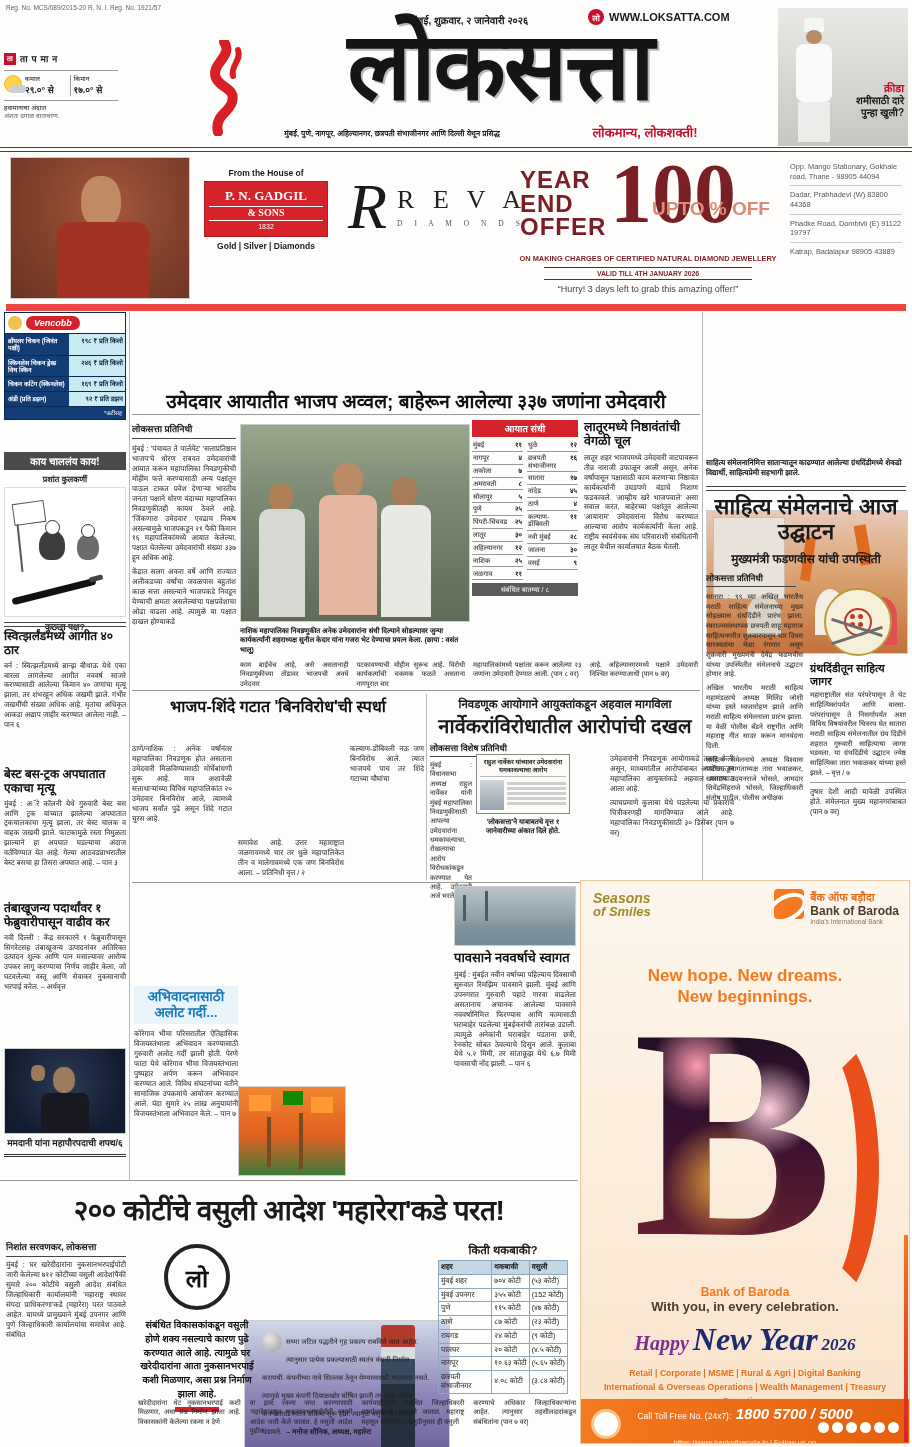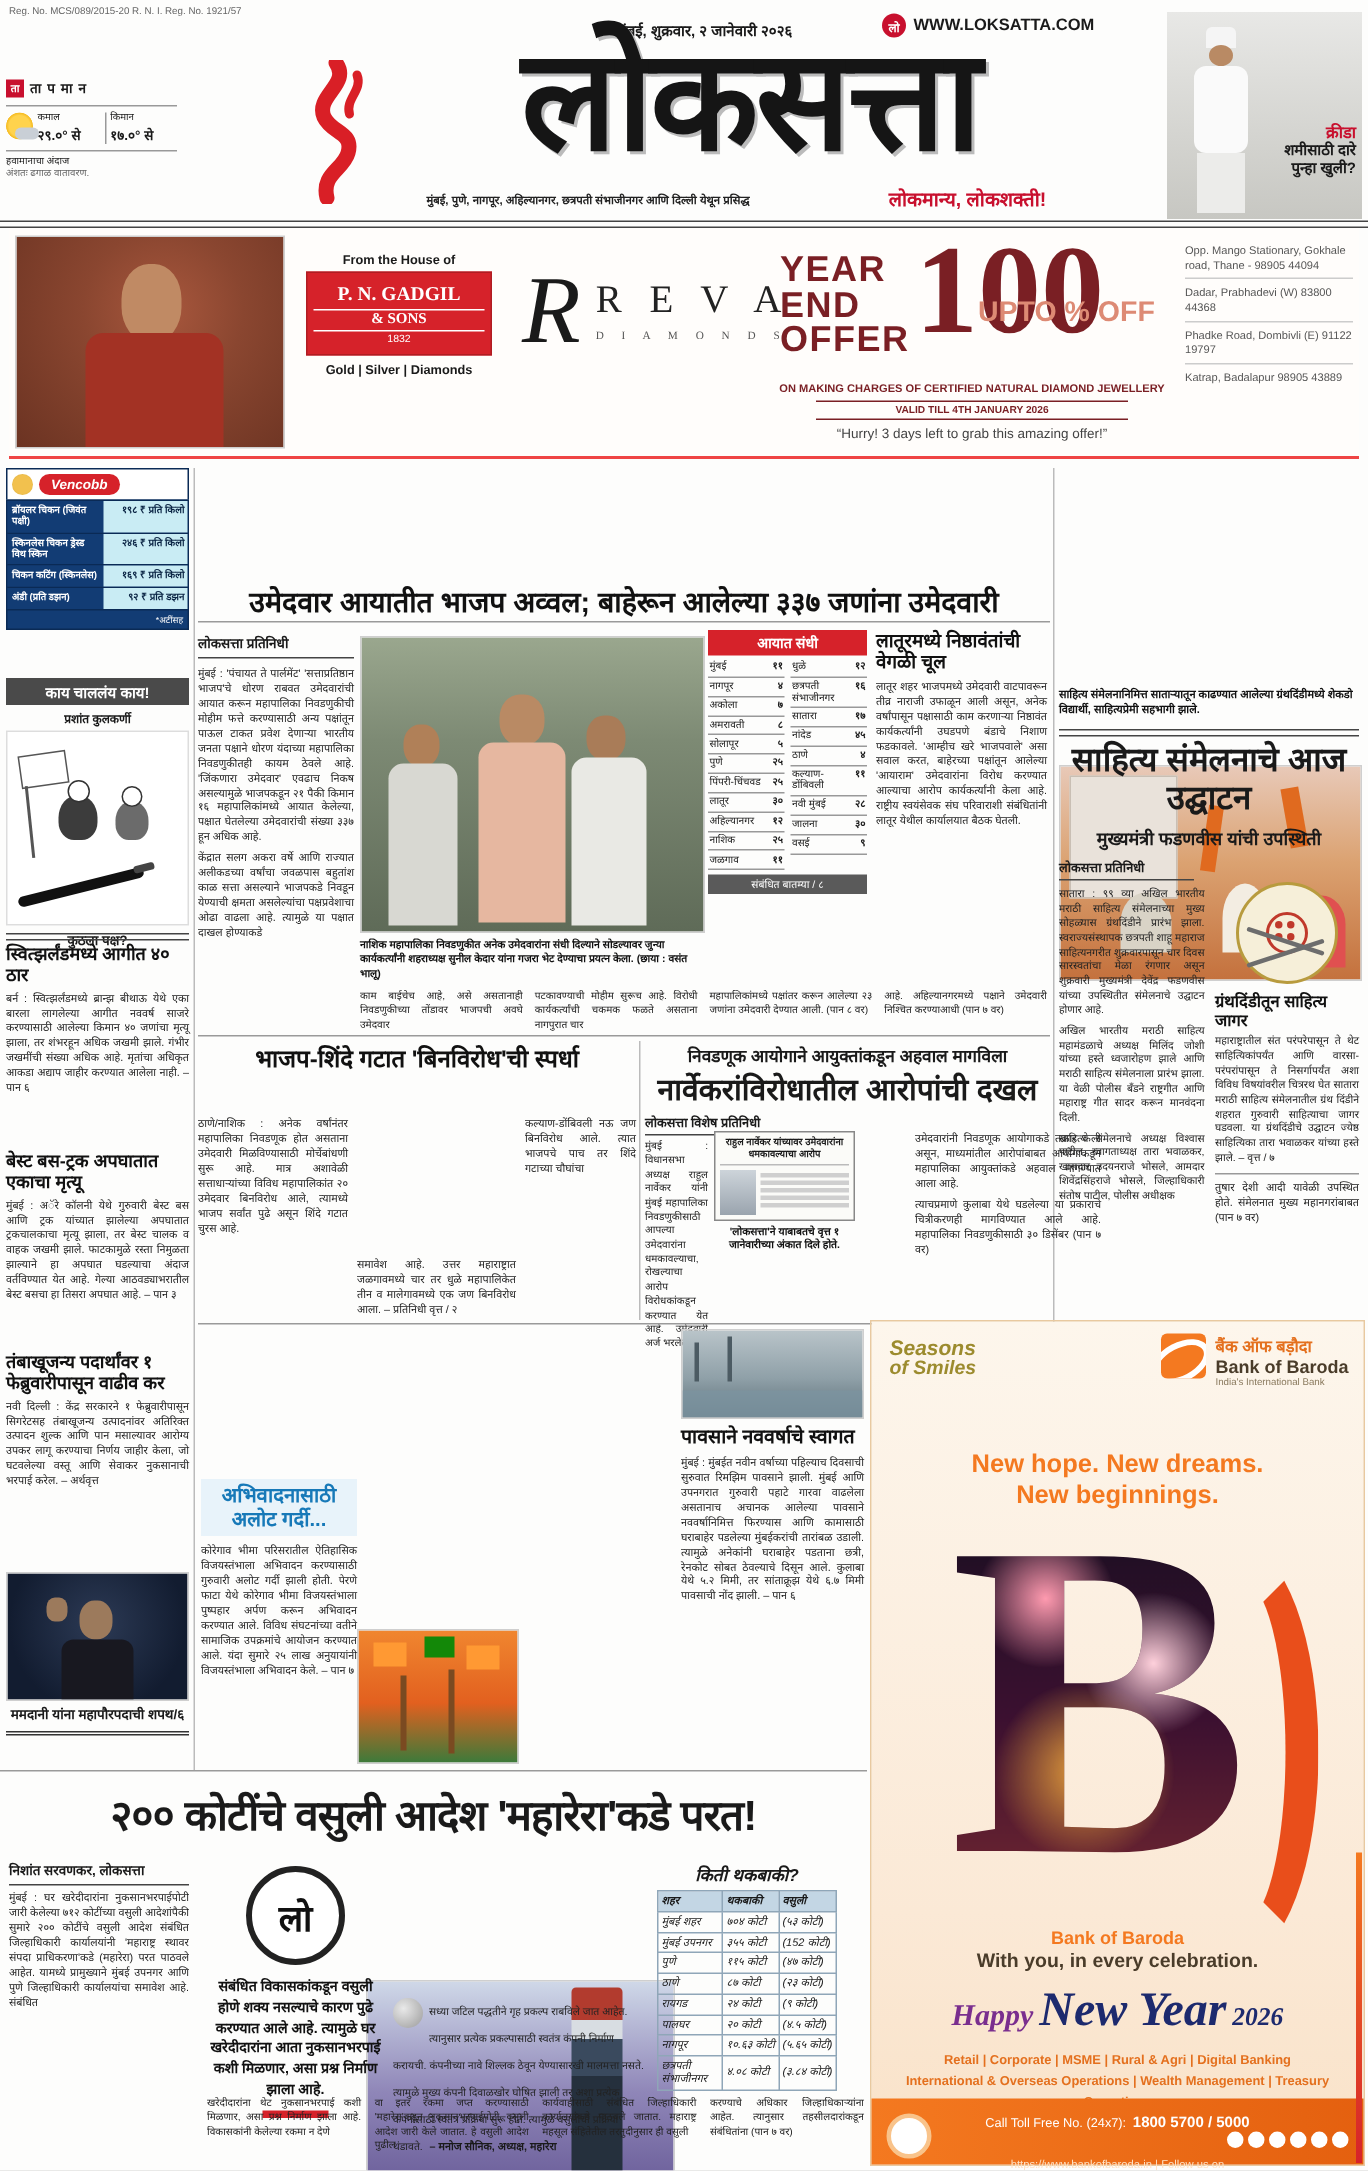--- a/index.html
+++ b/index.html
@@ -97,21 +97,21 @@
       <div style="position:absolute;left:12px;top:90px;width:32px;height:40px;background:#ececea;"></div>
     </div>
     <div style="position:absolute;right:4px;top:72px;width:62px;text-align:right;">
       <div class="b red" style="font-size:11px;">क्रीडा</div>
       <div class="b" style="font-size:10px;line-height:1.2;">शमीसाठी दारे पुन्हा खुली?</div>
     </div>
   </div>
 
   <div class="rule-dbl" style="left:0;top:147px;width:912px;"></div>
 
-  <div class="abs" style="left:6px;top:152px;width:900px;height:152px;background:#fffdfb;border-bottom:2px solid #ef4444;">
+  <div class="abs" style="left:6px;top:152px;width:900px;height:152px;background:#fffdfb;border-bottom:7px solid #ef4444;">
     <div class="photo" style="position:absolute;left:4px;top:5px;width:178px;height:140px;background:radial-gradient(circle at 55% 35%,#a8573d 0%,#8a4630 40%,#6b3322 100%);">
       <div style="position:absolute;left:70px;top:18px;width:40px;height:52px;background:#c08a64;border-radius:45%;"></div>
       <div style="position:absolute;left:46px;top:64px;width:92px;height:76px;background:#a33224;border-radius:12px 12px 0 0;"></div>
     </div>
     <div style="position:absolute;left:198px;top:16px;width:124px;text-align:center;">
       <div class="b" style="font-size:8.5px;">From the House of</div>
       <div style="margin-top:3px;background:#d6222a;color:#fff;border:1px solid #b01c22;padding:6px 4px;">
         <div style="font-family:'Liberation Serif',serif;font-weight:bold;font-size:13px;border-bottom:1px solid #fff;padding-bottom:2px;">P. N. GADGIL</div>
         <div style="font-family:'Liberation Serif',serif;font-weight:bold;font-size:10px;">&amp; SONS</div>
         <div style="font-size:7px;border-top:1px solid #fff;margin-top:2px;padding-top:2px;">1832</div>
@@ -466,21 +466,21 @@
     </div>
     <div class="c" style="position:absolute;left:0;top:486px;width:100%;color:#e4701e;font-weight:bold;font-size:8.6px;line-height:1.6;">
       <div>Retail | Corporate | MSME | Rural &amp; Agri | Digital Banking</div>
       <div>International &amp; Overseas Operations | Wealth Management | Treasury Operations</div>
       <div>Government Businesses | NRI Services and more banking solutions.</div>
     </div>
     <div style="position:absolute;left:0;bottom:0;width:100%;height:44px;background:linear-gradient(90deg,#f47920,#e4600f);">
       <span style="position:absolute;left:10px;top:10px;width:24px;height:24px;border-radius:50%;background:#fff;border:3px solid #f9c38a;"></span>
       <div class="c" style="color:#fff;margin-top:6px;">
         <span style="font-size:8.5px;">Call Toll Free No. (24x7):</span>
-        <span style="font-size:10px;font-weight:bold;">1800 5700 / 5000</span>
+        <span style="font-size:15px;font-weight:bold;font-style:italic;">1800 5700 / 5000</span>
       </div>
       <div class="c" style="color:#ffe2c4;font-size:7.5px;margin-top:15px;">https://www.bankofbaroda.in  |  Follow us on</div>
       <div style="position:absolute;right:10px;bottom:6px;">
         <span class="soc"></span><span class="soc"></span><span class="soc"></span><span class="soc"></span><span class="soc"></span><span class="soc"></span>
       </div>
     </div>
   </div>
 
   <div class="rule-h" style="left:0;top:1180px;width:578px;"></div>
 
@@ -493,21 +493,21 @@
     <div class="quote-head c" style="margin-top:8px;">संबंधित विकासकांकडून वसुली होणे शक्य नसल्याचे कारण पुढे करण्यात आले आहे. त्यामुळे घर खरेदीदारांना आता नुकसानभरपाई कशी मिळणार, असा प्रश्न निर्माण झाला आहे.</div>
     <div style="width:44px;height:5px;background:#d6222a;margin:6px auto 0;"></div>
   </div>
 
   <div class="abs" style="left:262px;top:1330px;width:168px;">
     <span style="float:left;width:20px;height:20px;border-radius:50%;background:radial-gradient(circle at 35% 35%,#e9e9e9,#9a9a9a);margin:2px 4px 2px 0;"></span>
     <span class="body-txt j" style="font-size:7px;">सध्या जटिल पद्धतीने गृह प्रकल्प राबविले जात आहेत. त्यानुसार प्रत्येक प्रकल्पासाठी स्वतंत्र कंपनी निर्माण करायची. कंपनीच्या नावे शिल्लक ठेवून येण्यासारखी मालमत्ता नसते. त्यामुळे मुख्य कंपनी दिवाळखोर घोषित झाली तर अशा प्रत्येक कंपनीसाठी स्वतंत्र प्रक्रिया सुरू होते. त्यामुळे वसुलीची प्रक्रिया थंडावते.</span>
     <span class="b" style="font-size:7.2px;">– मनोज सौनिक, अध्यक्ष, महारेरा</span>
   </div>
 
-  <div class="abs" style="left:438px;top:1242px;width:120px;font-style:italic;">
+  <div class="abs" style="left:438px;top:1242px;width:130px;">
     <div class="c b" style="font-size:11.5px;margin-bottom:3px;">किती थकबाकी?</div>
     <table class="mtable">
       <tbody>
           <tr>
         <th>शहर</th>
         <th>थकबाकी</th>
         <th>वसुली</th>
       </tr>
       <tr>
             <td>मुंबई शहर</td>

